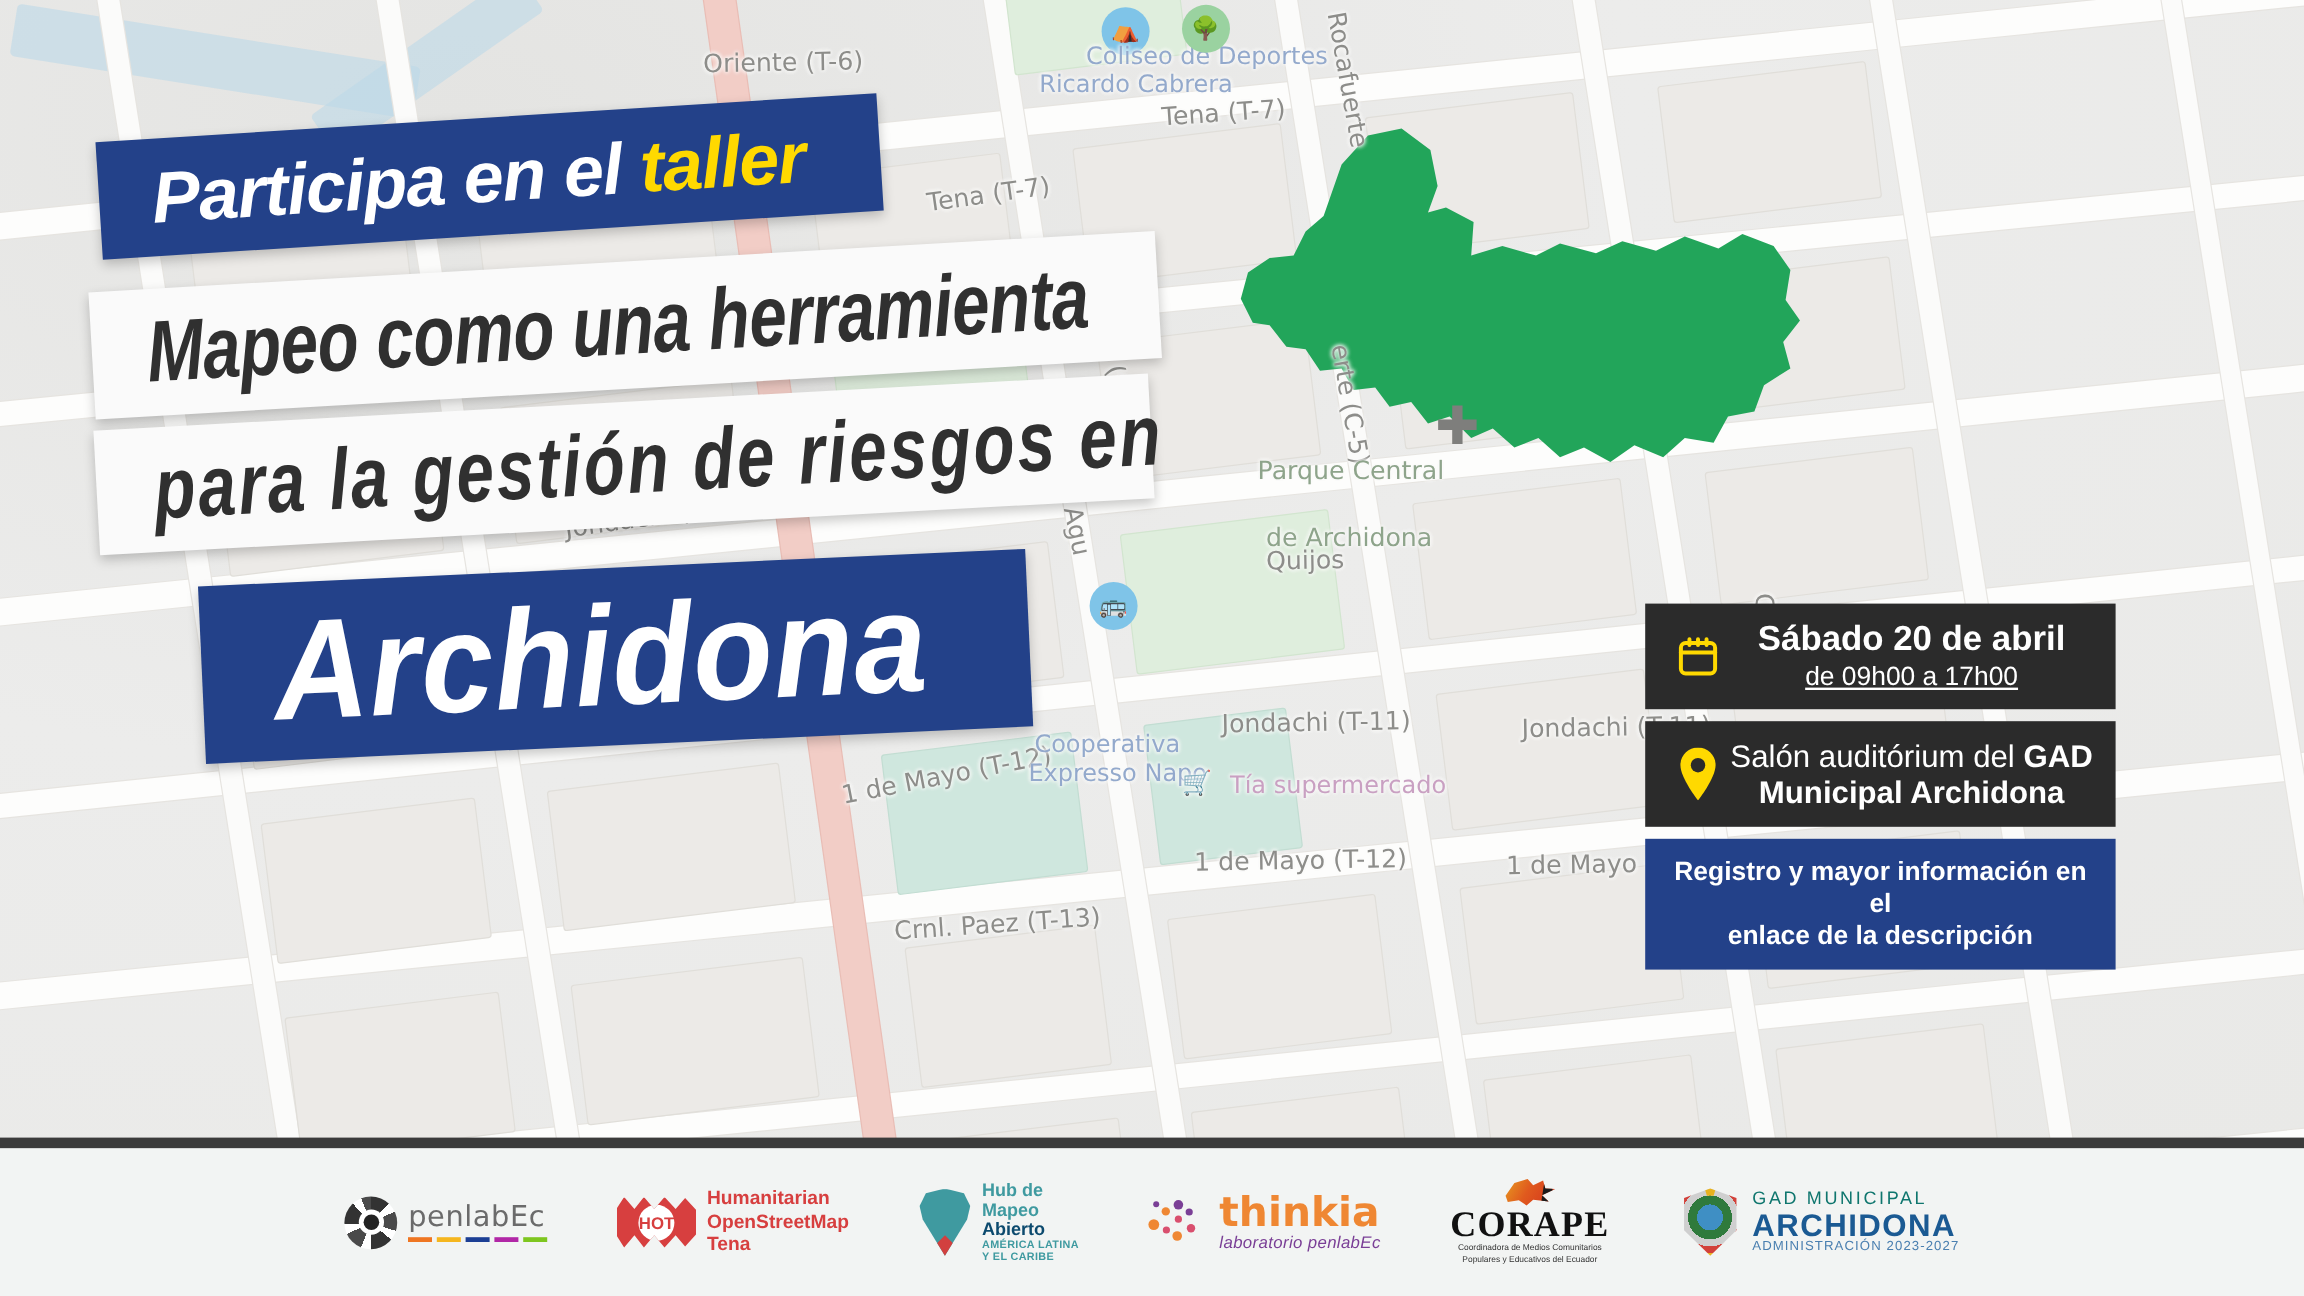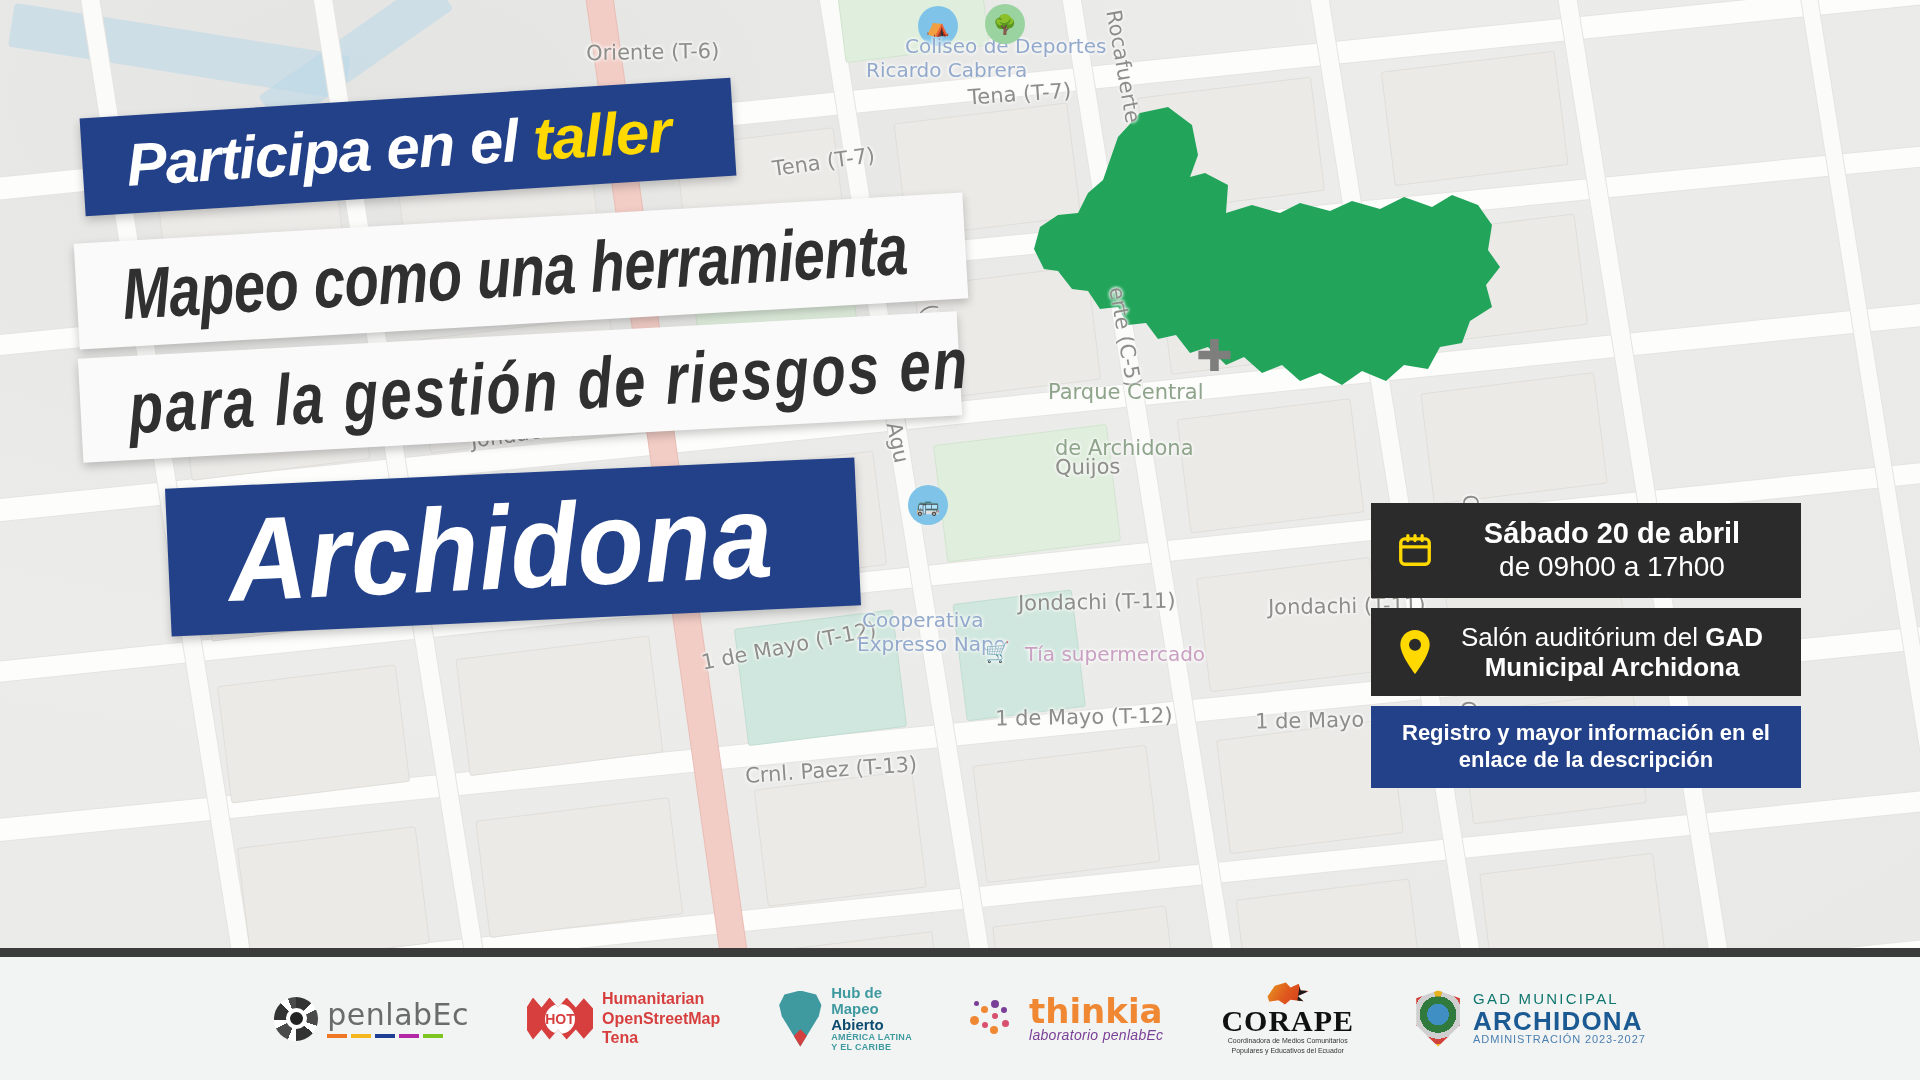--- a/index.html
+++ b/index.html
@@ -133,41 +133,41 @@
     font-weight:bold; font-style:italic;
     font-size:118px; color:#ffffff;
     letter-spacing:1px;
     transform:scaleX(.92);
     transform-origin:left center;
   }
 
   
   #info-stack {
     position:absolute; left:1371px; top:503px;
-    width:430px;
+    width:392px;
   }
   .card {
     display:flex; align-items:center;
     padding:14px 18px;
     margin-bottom:10px;
   }
   .card.dark { background:#2b2b2b; }
   .card.blue { background:#234189; justify-content:center; }
   .card-ico {
     flex:0 0 auto; width:52px;
     display:flex; align-items:center; justify-content:center;
     color:#ffd900;
   }
   .card-txt {
     flex:1 1 auto; text-align:center; color:#fff;
     font-size:27px; line-height:1.17;
     font-family:"Liberation Sans", sans-serif;
   }
   #card-date .card-txt .l1 { font-weight:bold; font-size:29px; display:block; }
-  #card-date .card-txt .l2 { display:block; font-size:28px; }
+  #card-date .card-txt .l2 { display:block; font-size:22px;text-decoration:underline; }
   #card-venue .card-txt { font-size:26px; }
   #card-venue .card-txt b { font-weight:bold; }
   #card-reg .card-txt {
     font-size:22px; font-weight:bold; line-height:1.22;
   }
 
   
   #divider {
     position:absolute; left:0; top:948px;
     width:1920px; height:9px; background:#3b3b3b;
@@ -194,21 +194,21 @@
                      #333 74% 88%, #fff 88% 94%, #4a4a4a 94% 100%);
     position:relative;
   }
   #logo-openlabec .mark::after {
     content:""; position:absolute; left:50%; top:50%;
     width:13px; height:13px; margin:-6.5px 0 0 -6.5px;
     background:#222; border-radius:50%;
     box-shadow:0 0 0 4px #fff;
   }
   #logo-openlabec .word {
-    font-size:30px; color:#6b6b6b; letter-spacing:.5px;
+    font-size:24px; color:#6b6b6b; letter-spacing:.5px;
     font-family:"DejaVu Sans", sans-serif;
   }
   #logo-openlabec .bars { display:flex; gap:4px; margin-top:3px; }
   #logo-openlabec .bars i { display:block; width:20px; height:4px; }
 
   
   #logo-hot .mark {
     width:66px; height:42px; background:#d73f3f;
     position:relative;
     clip-path:polygon(0 22%,9% 0,22% 24%,34% 0,47% 24%,60% 0,74% 24%,86% 2%,100% 26%,

